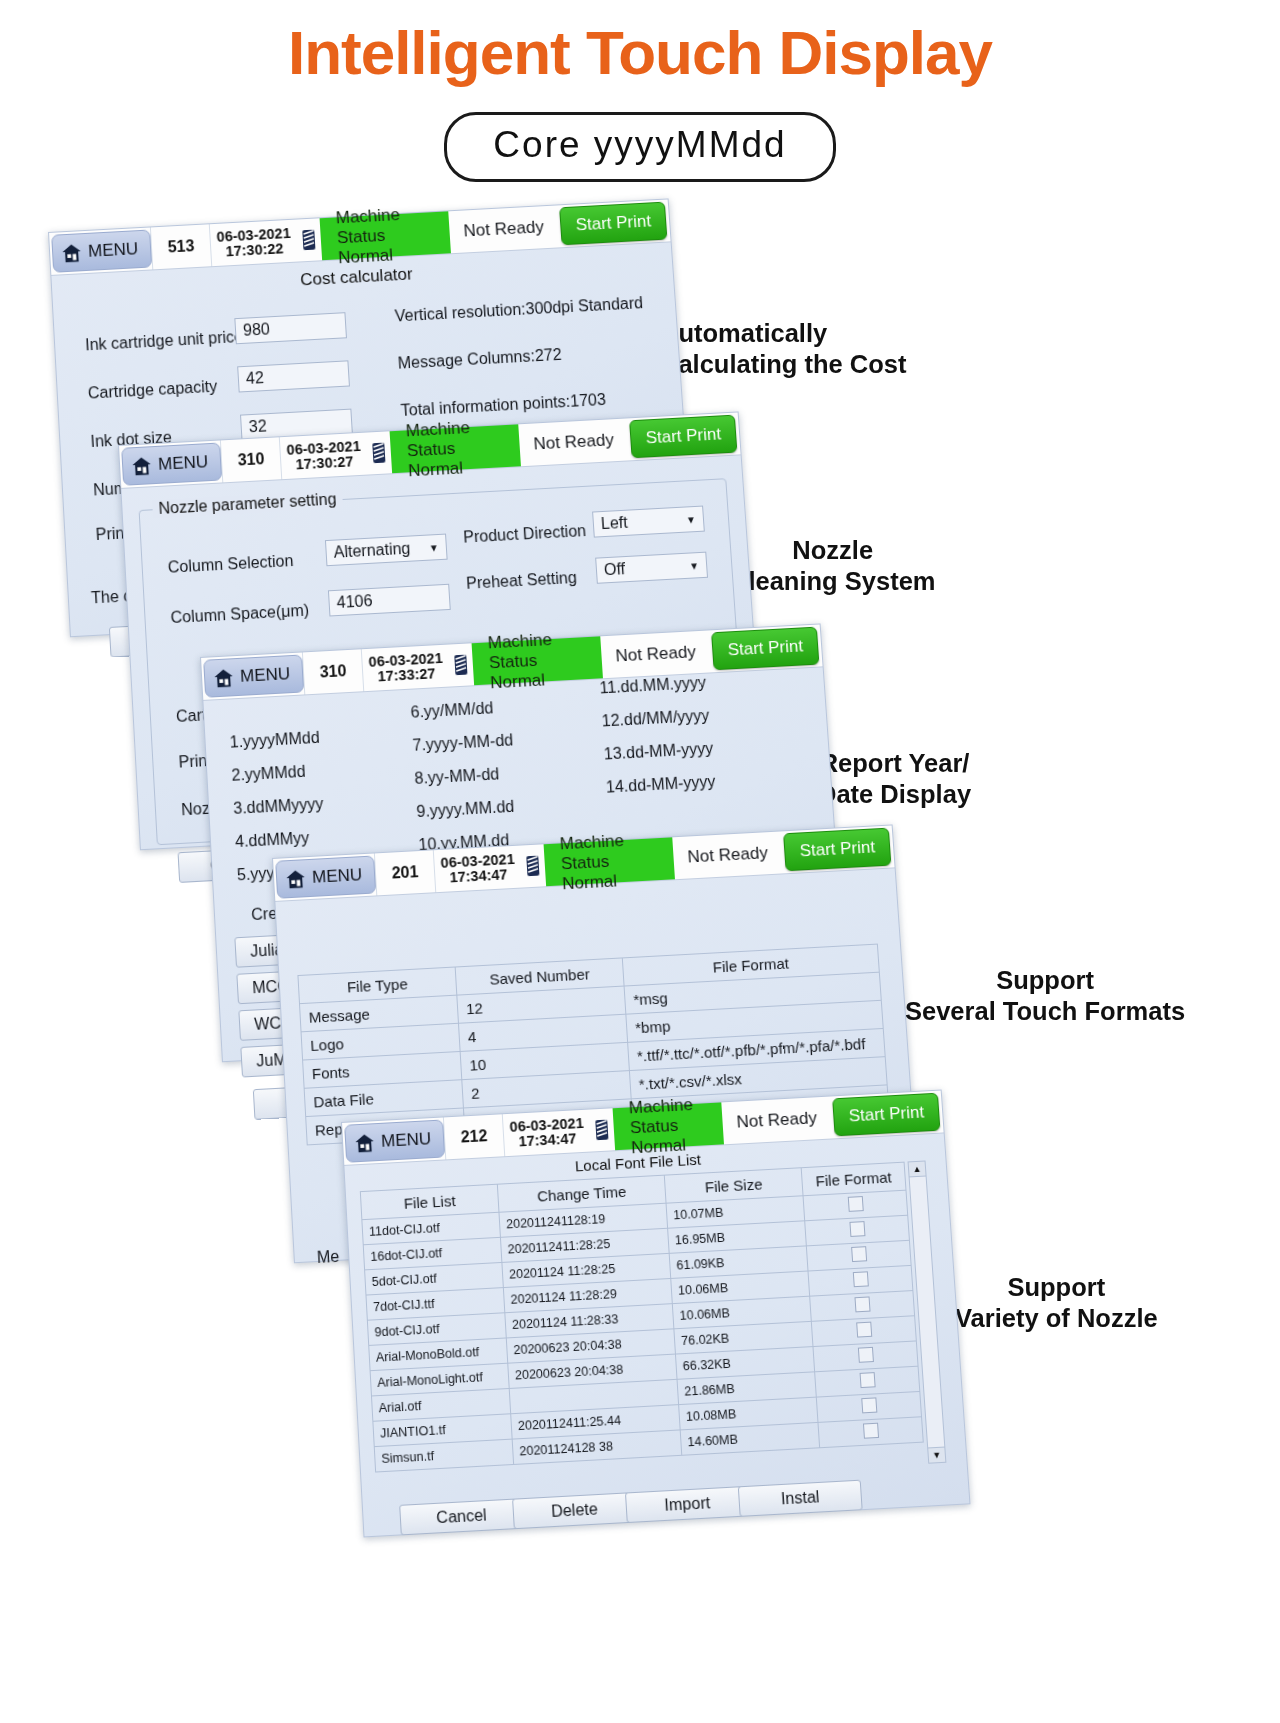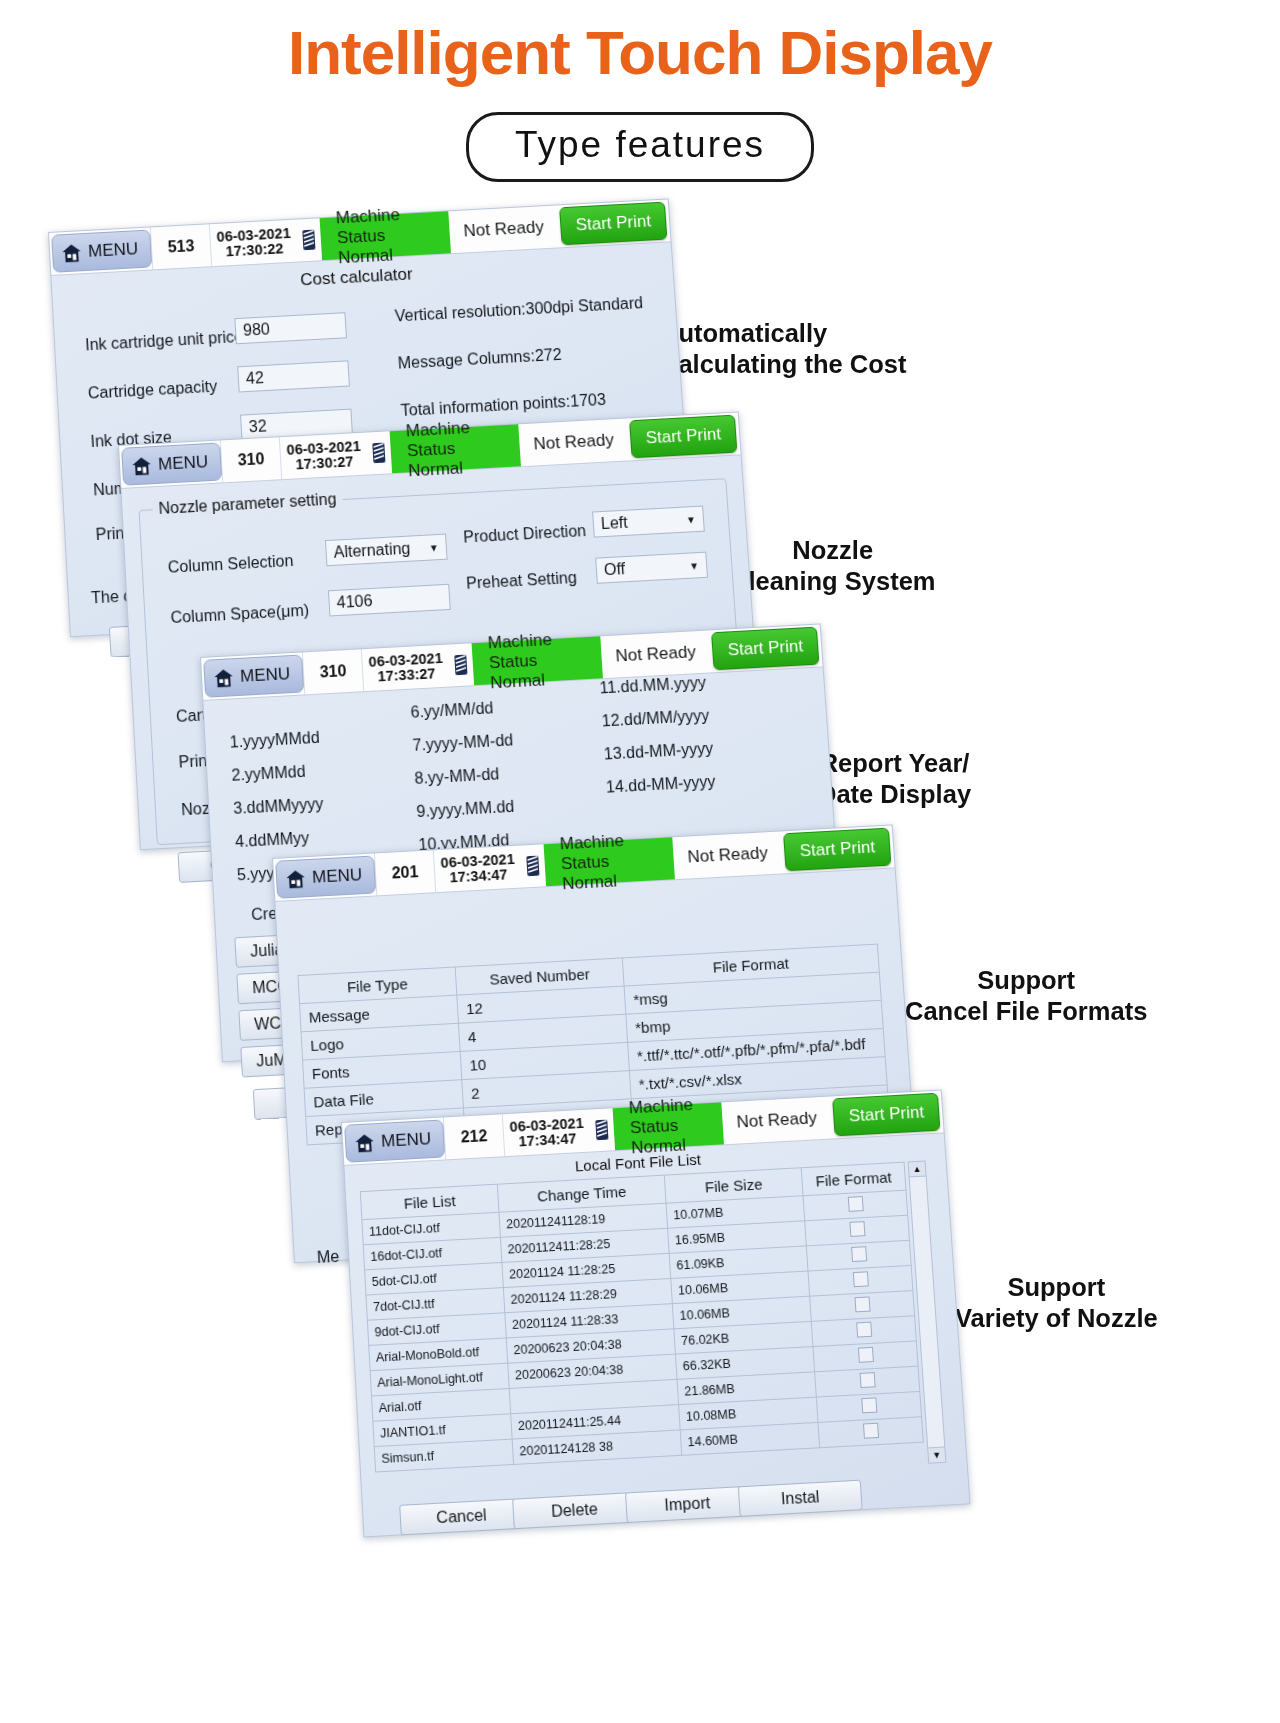--- a/index.html
+++ b/index.html
@@ -67,38 +67,38 @@
   .p4{left:272px;top:858px;width:620px;height:400px;
       transform:perspective(1500px) rotateX(2.2deg) rotateZ(-3.1deg);transform-origin:0 0;}
   .p5{left:341px;top:1122px;width:600px;height:410px;
       transform:perspective(1500px) rotateX(2.2deg) rotateZ(-3.1deg);transform-origin:0 0;}
 </style>
 </head>
 <body>
 
 <div class="page-title">Intelligent Touch Display</div>
 <div class="subtitle-wrap">
-  <div class="subtitle">Type features</div>
+  <div class="subtitle">Core yyyyMMdd</div>
 </div>
 
 <div class="callout" style="left:660px;top:318px;text-align:left;">
   <div>Automatically</div>
   <div>Calculating the Cost</div>
 </div>
 <div class="callout" style="left:730px;top:535px;text-align:center;">
   <div>Nozzle</div>
   <div>Cleaning System</div>
 </div>
 <div class="callout" style="left:818px;top:748px;text-align:center;">
   <div>Report Year/</div>
   <div>Date Display</div>
 </div>
 <div class="callout" style="left:905px;top:965px;text-align:center;">
   <div>Support</div>
-  <div>Cancel File Formats</div>
+  <div>Several Touch Formats</div>
 </div>
 <div class="callout" style="left:955px;top:1272px;text-align:center;">
   <div>Support</div>
   <div>Variety of Nozzle</div>
 </div>
 
 <div class="panel p1">
   <div class="topbar">
     <div class="menu-btn">
       <svg class="home-ico" viewBox="0 0 24 24">

